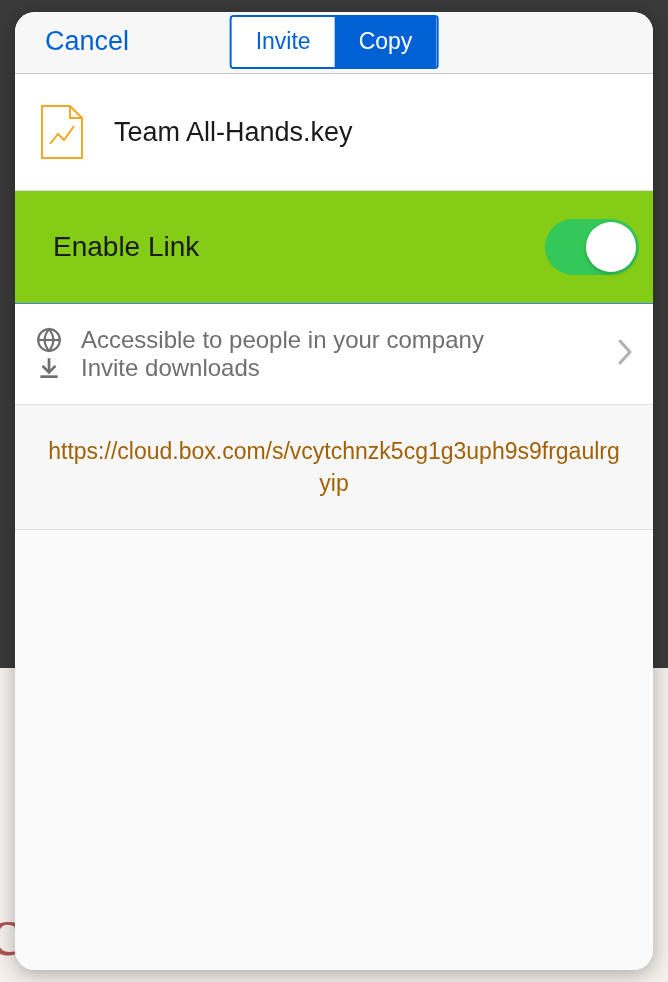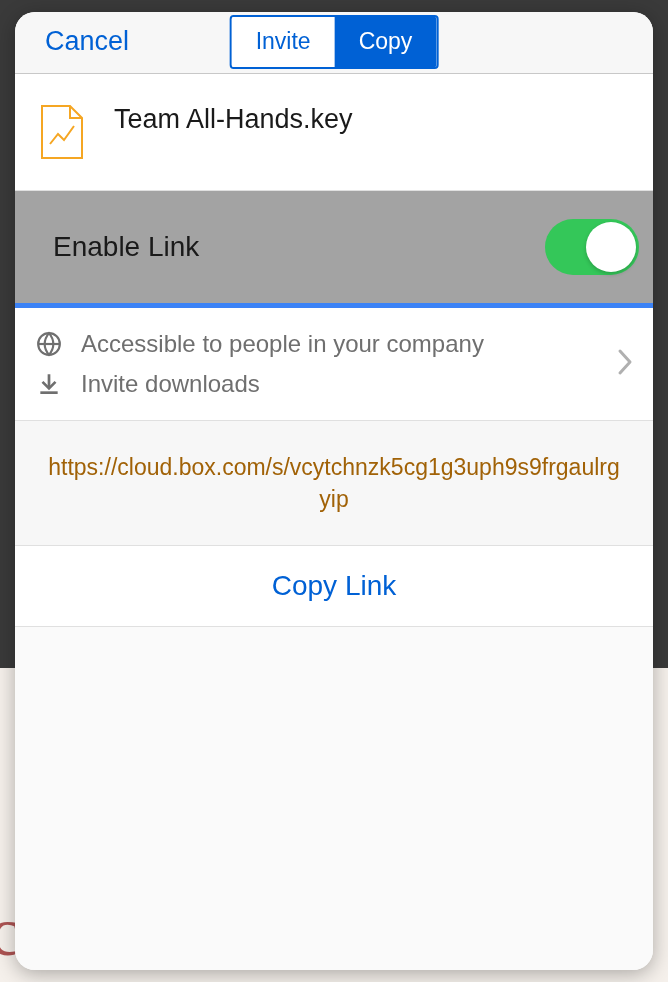--- a/index.html
+++ b/index.html
@@ -91,20 +91,21 @@
       align-items: center;
     }
     
     .segment.active {
       background: #0061d5;
       color: white;
     }
     
     .file-section {
       display: flex;
+      align-items: center;
       padding: 30px 25px;
       background: white;
       border-bottom: 1px solid #e0e0e0;
     }
     
     .file-icon {
       width: 44px;
       height: 56px;
       margin-right: 30px;
       flex-shrink: 0;
@@ -114,22 +115,22 @@
       font-size: 27px;
       font-weight: 500;
       color: #1a1a1a;
     }
     
     .enable-section {
       display: flex;
       align-items: center;
       justify-content: space-between;
       padding: 28px 14px 28px 38px;
-      background: #a3a3a3;
-      border-bottom: 5px solid #3b82f6;
+      background: #84cc16;
+      border-bottom: 1px solid #3b82f6;
     }
     
     .enable-label {
       font-size: 28px;
       font-weight: 400;
       color: #1a1a1a;
     }
     
     .toggle {
       width: 94px;
@@ -158,21 +159,20 @@
       justify-content: space-between;
       padding: 22px 20px 22px 20px;
       background: white;
       border-bottom: 1px solid #e0e0e0;
       cursor: pointer;
     }
     
     .permissions-content {
       display: flex;
       flex-direction: column;
-      gap: 12px;
     }
     
     .permission-row {
       display: flex;
       align-items: center;
       gap: 18px;
     }
     
     .permission-icon {
       width: 28px;
@@ -290,19 +290,16 @@
       <svg viewBox="0 0 16 28" width="16" height="28" fill="none" stroke="#b0b0b0" stroke-width="3" stroke-linecap="round" stroke-linejoin="round">
         <path d="M3 3 L13 14 L3 25"></path>
       </svg>
     </div>
   </div>
 
   <div class="url-section">
     <div class="url-text">https://cloud.box.com/s/vcytchnzk5cg1g3uph9s9frgaulrgyip</div>
   </div>
 
-  <div class="copy-section">
-    <button class="copy-btn">Copy Link</button>
-  </div>
 
   <div class="spacer"></div>
 
 </div>
 
 </body></html>

